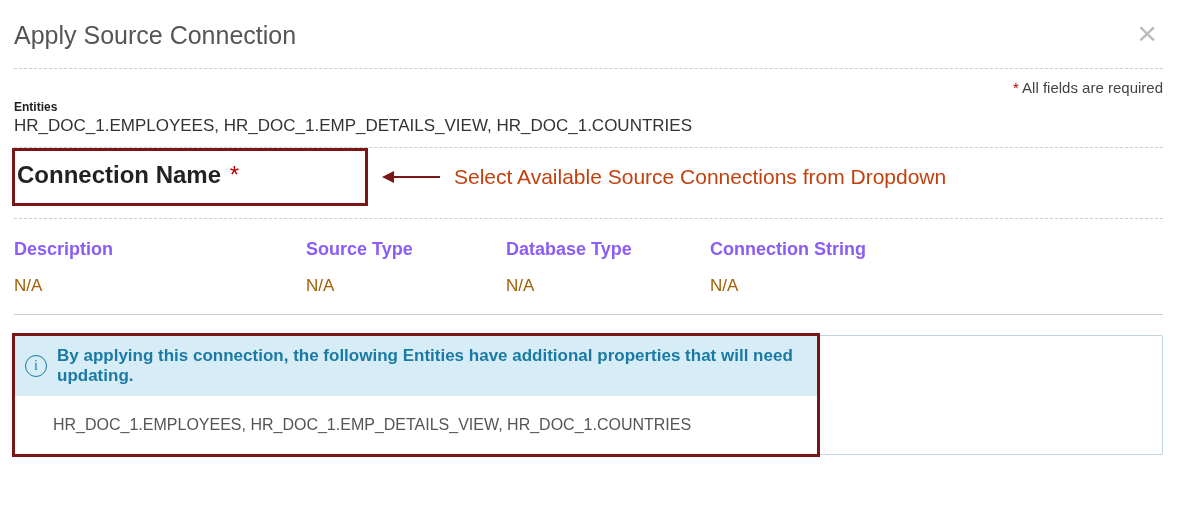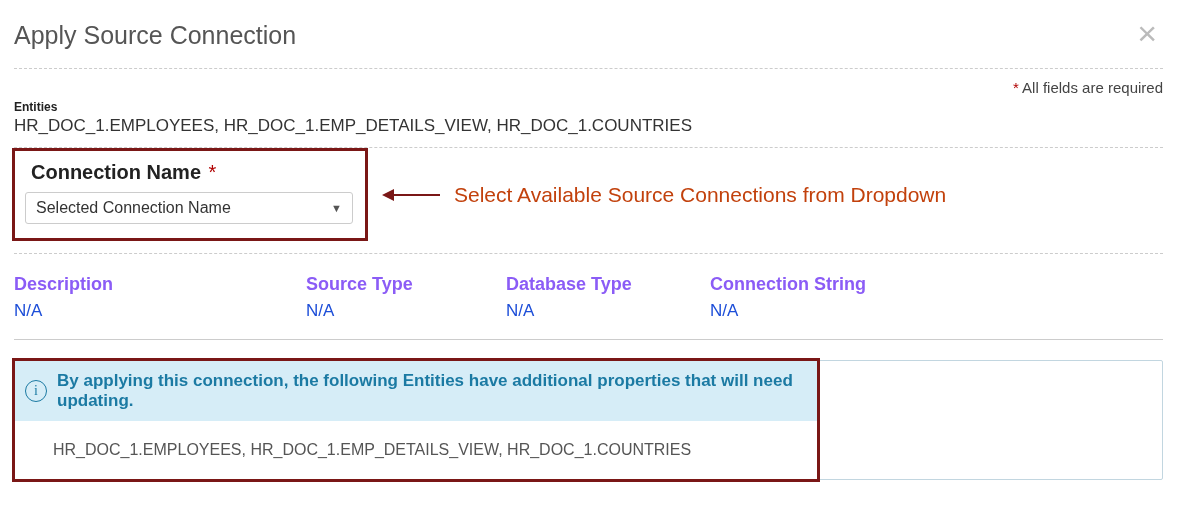--- a/index.html
+++ b/index.html
@@ -58,24 +58,24 @@
       margin-bottom: 6px;
     }
     .conn-block {
       border: 3px solid #7a1716;
       padding: 10px 12px 14px 0;
       margin-left: -2px;
       width: 356px;
       border-top: 3px solid #7a1716;
     }
     .conn-label {
-      font-size: 20px;
+      font-size: 24px;
       font-weight: 700;
       color: #222;
-      margin-left: 16px;
+      margin-left: 2px;
     }
     .conn-label .ast { color: #b00000; font-weight: 400; margin-left: 2px; }
     .dropdown {
       margin-top: 8px;
       margin-left: 10px;
       width: 328px;
       border: 1px solid #ccc;
       border-radius: 3px;
       padding: 6px 10px;
       display: flex;
@@ -132,22 +132,22 @@
     .col-src  { width: 200px; }
     .col-db   { width: 204px; }
     .col-conn { width: 300px; }
     .col-head {
       font-size: 18px;
       font-weight: 700;
       color: #8b5cf6;
     }
     .col-val {
       font-size: 17px;
-      color: #1d4ed8;
-      margin-top: 6px;
+      color: #a16207;
+      margin-top: 16px;
     }
     .info-panel {
       border: 1px solid #c2d6e0;
       border-radius: 2px;
       margin-top: 20px;
     }
     .info-panel-inner-border {
       border: 3px solid #7a1716;
       width: 808px;
       margin: -3px 0 -3px -3px;
@@ -200,24 +200,20 @@
 <div class="section-label">Entities</div>
 <div class="entities-value">HR_DOC_1.EMPLOYEES, HR_DOC_1.EMP_DETAILS_VIEW, HR_DOC_1.COUNTRIES</div>
 
 <div class="dashed-above"></div>
 <div class="conn-row">
   <div class="conn-block">
     <div class="conn-label">
       <span>Connection Name</span>
       <span class="ast">*</span>
     </div>
-    <div class="dropdown">
-      <span>Selected Connection Name</span>
-      <span class="dropdown-caret">▼</span>
-    </div>
   </div>
   <div class="arrow-annotation">
     <div class="arrow-line"></div>
     <div class="annotation-text">Select Available Source Connections from Dropdown</div>
   </div>
 </div>
 
 <div class="details-table">
   <div class="details-col col-desc">
     <div class="col-head">Description</div>

